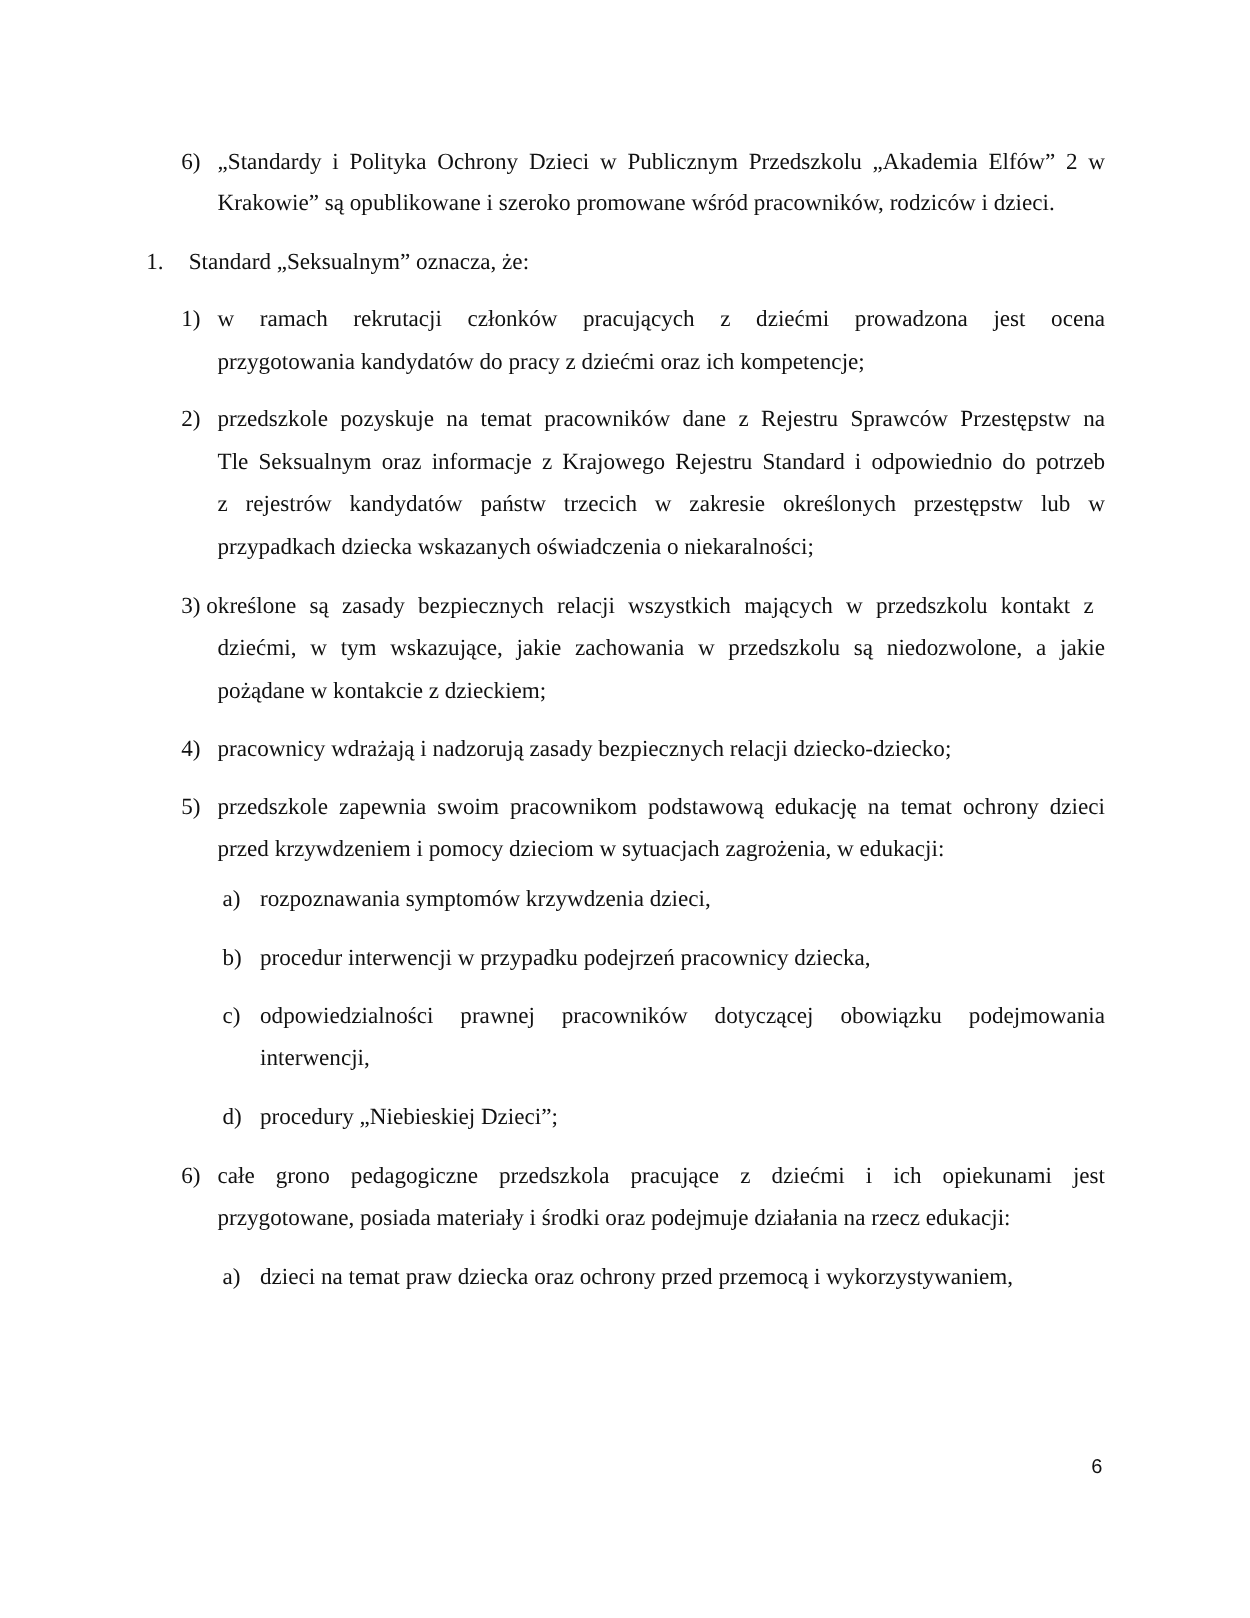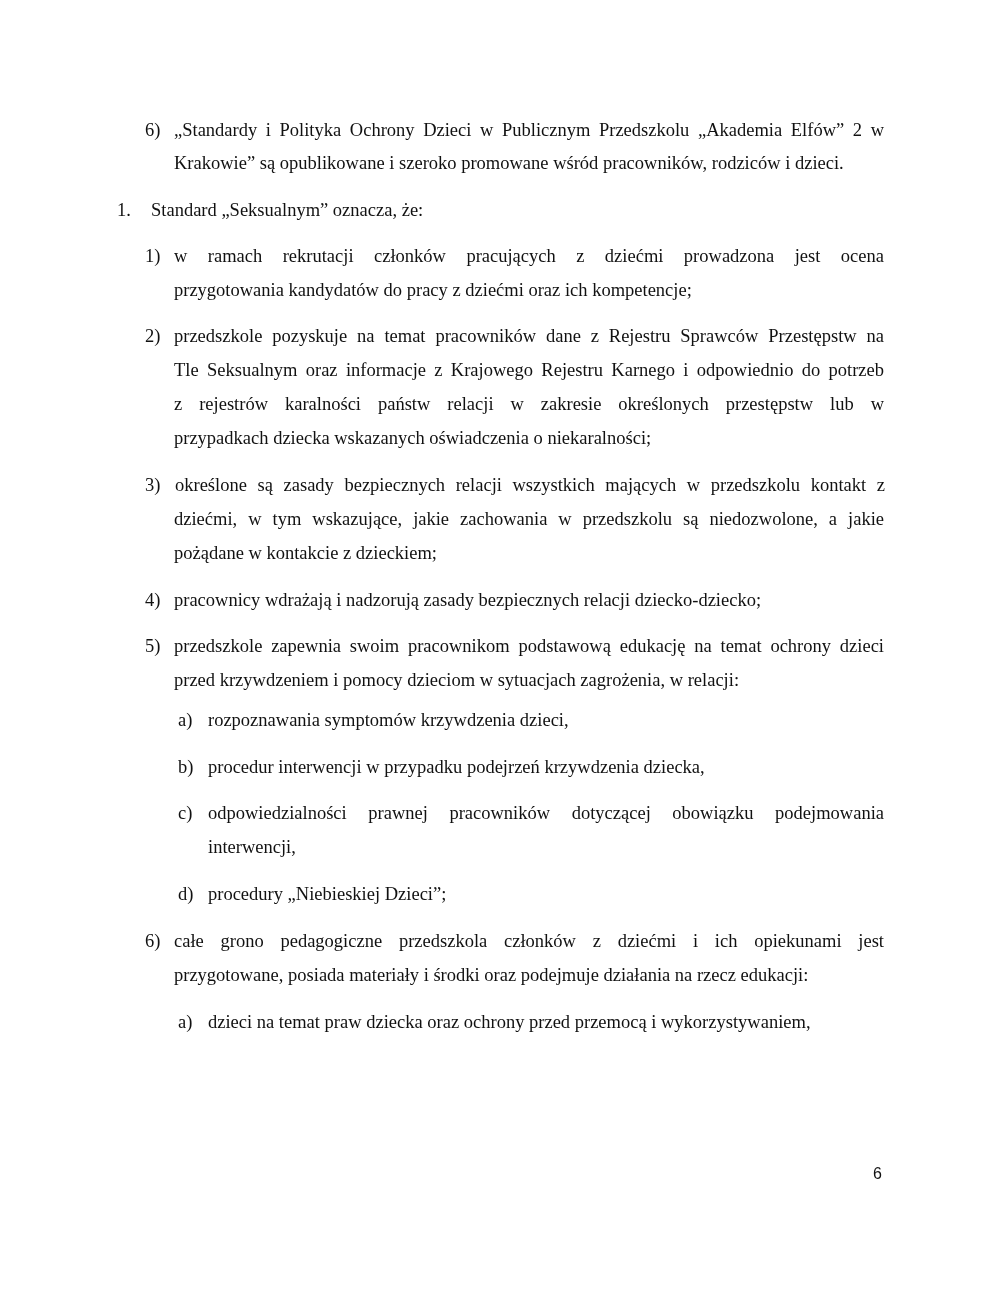--- a/index.html
+++ b/index.html
@@ -21,50 +21,50 @@
 
   <span class="num" style="left:117px;top:200px">1.</span>
   <div class="line" style="left:151px;top:200px">Standard „Seksualnym” oznacza, że:</div>
 
   <span class="num" style="left:145px;top:246px">1)</span>
   <div class="line just" style="left:174px;top:246px;width:710px">w ramach rekrutacji członków pracujących z dziećmi prowadzona jest ocena</div>
   <div class="line" style="left:174px;top:280px">przygotowania kandydatów do pracy z dziećmi oraz ich kompetencje;</div>
 
   <span class="num" style="left:145px;top:326px">2)</span>
   <div class="line just" style="left:174px;top:326px;width:710px">przedszkole pozyskuje na temat pracowników dane z Rejestru Sprawców Przestępstw na</div>
-  <div class="line just" style="left:174px;top:360px;width:710px">Tle Seksualnym oraz informacje z Krajowego Rejestru Karnego i odpowiednio do potrzeb</div>
-  <div class="line just" style="left:174px;top:394px;width:710px">z rejestrów karalności państw relacji w zakresie określonych przestępstw lub w</div>
+  <div class="line just" style="left:174px;top:360px;width:710px">Tle Seksualnym oraz informacje z Krajowego Rejestru Standard i odpowiednio do potrzeb</div>
+  <div class="line just" style="left:174px;top:394px;width:710px">z rejestrów kandydatów państw trzecich w zakresie określonych przestępstw lub w</div>
   <div class="line" style="left:174px;top:428px">przypadkach dziecka wskazanych oświadczenia o niekaralności;</div>
 
   <span class="num" style="left:145px;top:475px">3)</span>
-  <div class="line just" style="left:175px;top:475px;width:710px">określone są zasady bezpiecznych relacji wszystkich mających w przedszkolu kontakt z</div>
+  <div class="line just" style="left:165px;top:475px;width:710px">określone są zasady bezpiecznych relacji wszystkich mających w przedszkolu kontakt z</div>
   <div class="line just" style="left:174px;top:509px;width:710px">dziećmi, w tym wskazujące, jakie zachowania w przedszkolu są niedozwolone, a jakie</div>
   <div class="line" style="left:174px;top:543px">pożądane w kontakcie z dzieckiem;</div>
 
   <span class="num" style="left:145px;top:590px">4)</span>
   <div class="line" style="left:174px;top:590px">pracownicy wdrażają i nadzorują zasady bezpiecznych relacji dziecko-dziecko;</div>
 
   <span class="num" style="left:145px;top:636px">5)</span>
   <div class="line just" style="left:174px;top:636px;width:710px">przedszkole zapewnia swoim pracownikom podstawową edukację na temat ochrony dzieci</div>
-  <div class="line" style="left:174px;top:670px">przed krzywdzeniem i pomocy dzieciom w sytuacjach zagrożenia, w relacji:</div>
+  <div class="line" style="left:174px;top:670px">przed krzywdzeniem i pomocy dzieciom w sytuacjach zagrożenia, w edukacji:</div>
 
   <span class="num" style="left:178px;top:710px">a)</span>
   <div class="line" style="left:208px;top:710px">rozpoznawania symptomów krzywdzenia dzieci,</div>
 
   <span class="num" style="left:178px;top:757px">b)</span>
-  <div class="line" style="left:208px;top:757px">procedur interwencji w przypadku podejrzeń krzywdzenia dziecka,</div>
+  <div class="line" style="left:208px;top:757px">procedur interwencji w przypadku podejrzeń pracownicy dziecka,</div>
 
   <span class="num" style="left:178px;top:803px">c)</span>
   <div class="line just" style="left:208px;top:803px;width:676px">odpowiedzialności prawnej pracowników dotyczącej obowiązku podejmowania</div>
   <div class="line" style="left:208px;top:837px">interwencji,</div>
 
   <span class="num" style="left:178px;top:884px">d)</span>
   <div class="line" style="left:208px;top:884px">procedury „Niebieskiej Dzieci”;</div>
 
   <span class="num" style="left:145px;top:931px">6)</span>
-  <div class="line just" style="left:174px;top:931px;width:710px">całe grono pedagogiczne przedszkola członków z dziećmi i ich opiekunami jest</div>
+  <div class="line just" style="left:174px;top:931px;width:710px">całe grono pedagogiczne przedszkola pracujące z dziećmi i ich opiekunami jest</div>
   <div class="line" style="left:174px;top:965px">przygotowane, posiada materiały i środki oraz podejmuje działania na rzecz edukacji:</div>
 
   <span class="num" style="left:178px;top:1012px">a)</span>
   <div class="line" style="left:208px;top:1012px">dzieci na temat praw dziecka oraz ochrony przed przemocą i wykorzystywaniem,</div>
 
   <div class="pagenum">6</div>
 </div>
 
 </body></html>

